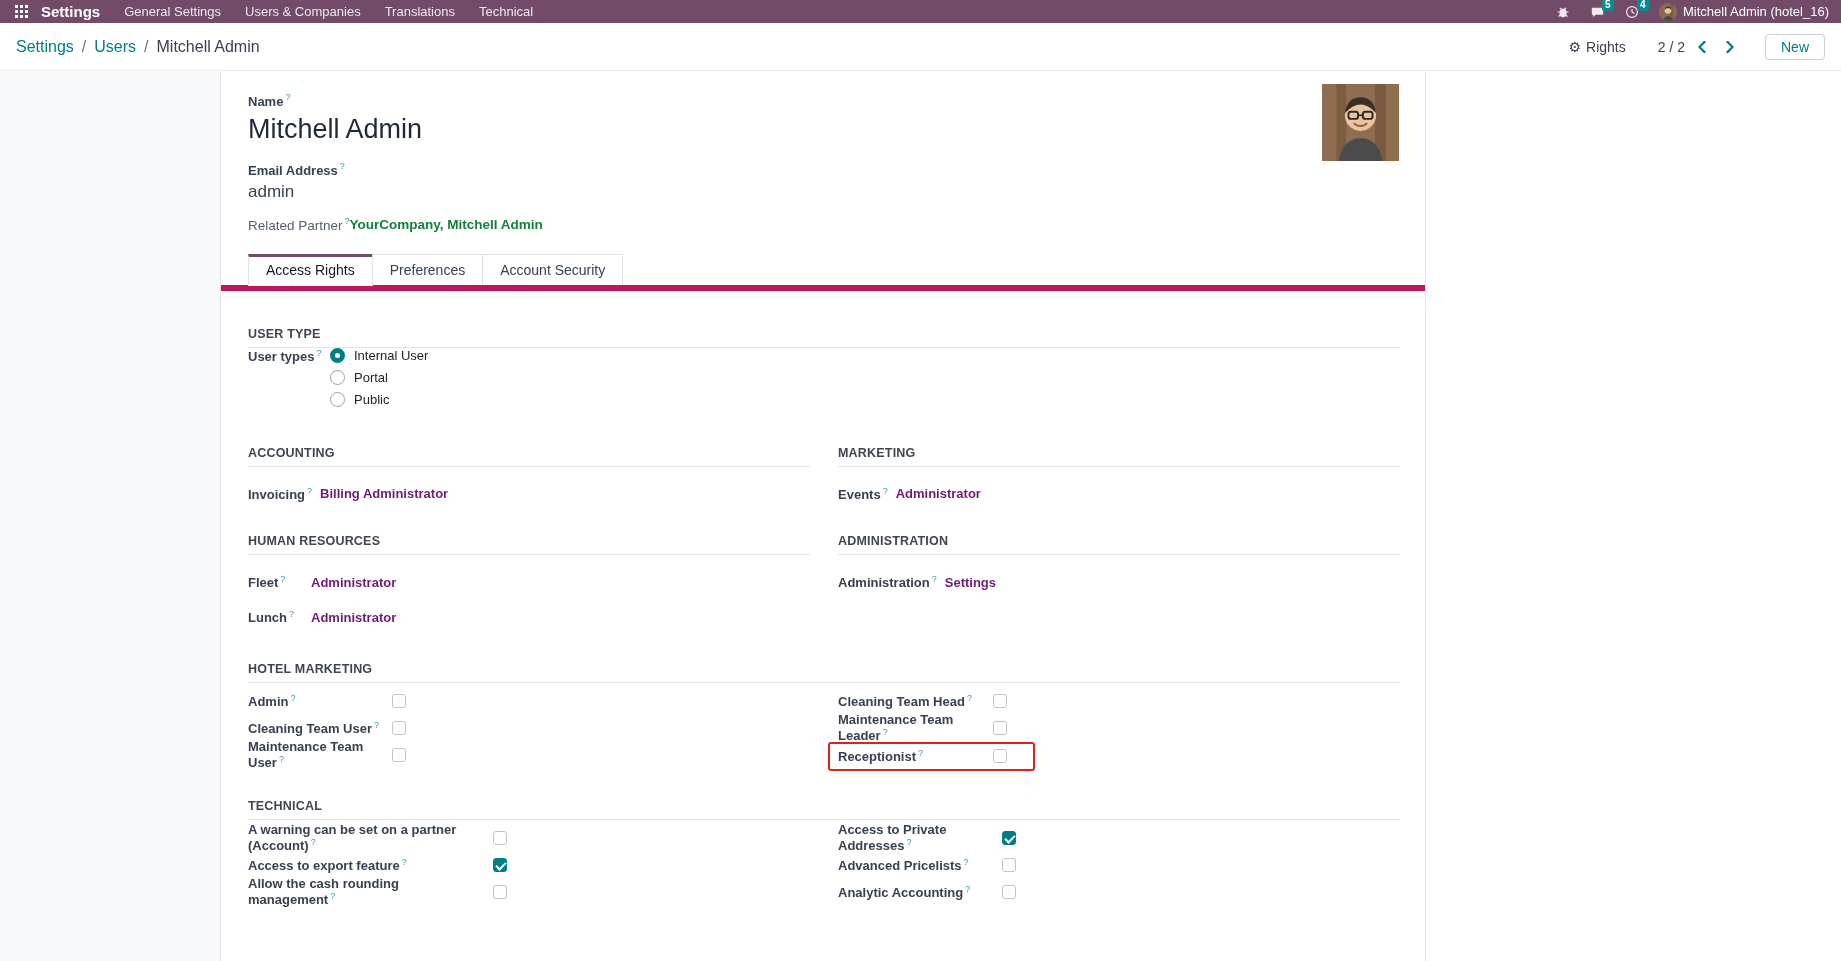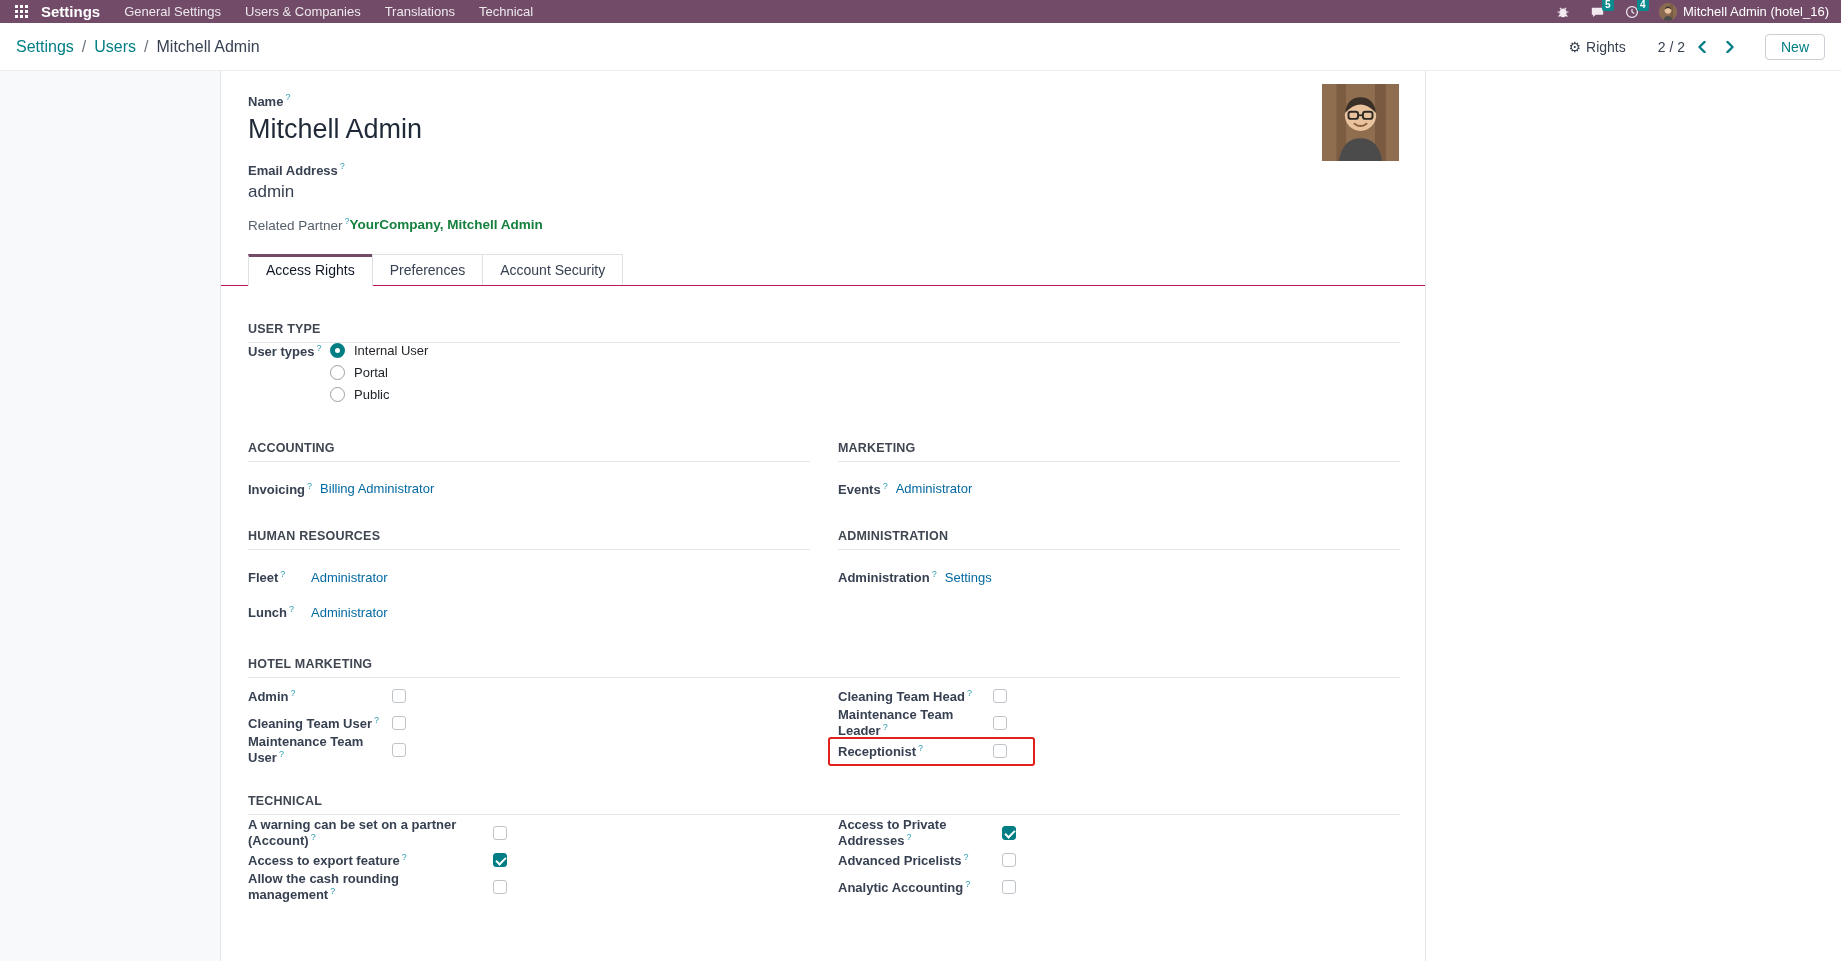--- a/index.html
+++ b/index.html
@@ -62,37 +62,37 @@
 
   .fld-label { font-size:13px; font-weight:600; color:#374151; }
   .help { color:#2D9DB3; font-size:9px; margin-left:2px; font-weight:400; }
   .o-name { font-size:27px; font-weight:500; color:#1f2937; margin:3px 0 15px; line-height:1.2; }
   .o-email { font-size:17px; color:#374151; margin:3px 0 14px; }
   .partner-row { display:flex; align-items:center; font-size:13.5px; margin-top:6px; }
   .partner-label { color:#56606b; font-weight:400; min-width:101px; }
   .partner-link { color:#15803d; text-decoration:none; cursor:pointer;font-weight:bold; }
 
   
-  .tabs { display:flex; margin:21px -25px 0 -27px; padding-left:27px; border-bottom:1px solid #be185d; }
+  .tabs { display:flex; margin:21px -25px 0 -27px; padding-left:27px; border-bottom:6px solid #be185d; }
   .tab {
     padding:7px 17px; font-size:14px; color:#374151; background:#fff;
     border:1px solid #dee2e6; border-bottom:none; cursor:pointer; position:relative;
   }
   .tab + .tab { margin-left:-1px; }
   .tab.active { border-top:3px solid #714B67; padding-top:5px; margin-bottom:-1px; padding-bottom:8px; color:#111827; }
 
   
   .section-title { font-size:12.5px; font-weight:700; color:#3f4651; letter-spacing:.2px; }
   .sline { border:0; border-top:1px solid #e2e5e8; margin:6px 0 0; }
   .block { margin-top:36px; }
   .two-col { display:grid; grid-template-columns:1fr 1fr; column-gap:28px; margin-top:32px; }
 
   .field-row { display:flex; align-items:center; margin-top:19px; font-size:13px; }
   .flabel { font-weight:600; color:#374151; margin-right:8px; flex-shrink:0; }
-  .fvalue { color:#0369a1; cursor:pointer; }
+  .fvalue { color:#701a75; cursor:pointer;font-weight:bold; }
   .g-acc .flabel { min-width:62px; }
   .g-mkt .flabel { min-width:48px; }
   .g-hr  .flabel { min-width:55px; }
   .g-adm .flabel { min-width:89px; }
 
   
   .ut-row { display:flex; font-size:13px; }
   .ut-label { font-weight:600; min-width:74px; margin-right:8px; }
   .radio-opt { display:flex; align-items:center; margin-bottom:7px; cursor:pointer; }
   .radio { width:15px; height:15px; border-radius:50%; border:1px solid #9aa0a6; background:#fff; flex-shrink:0; }

